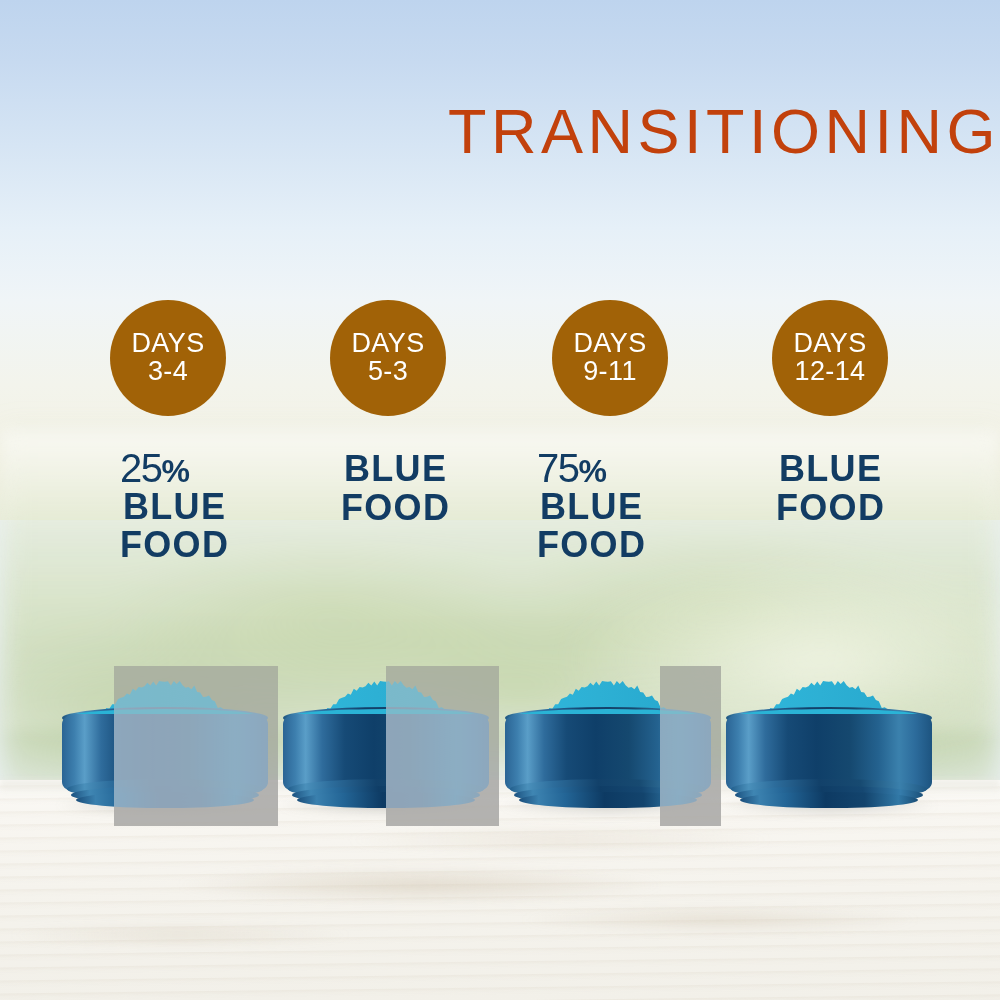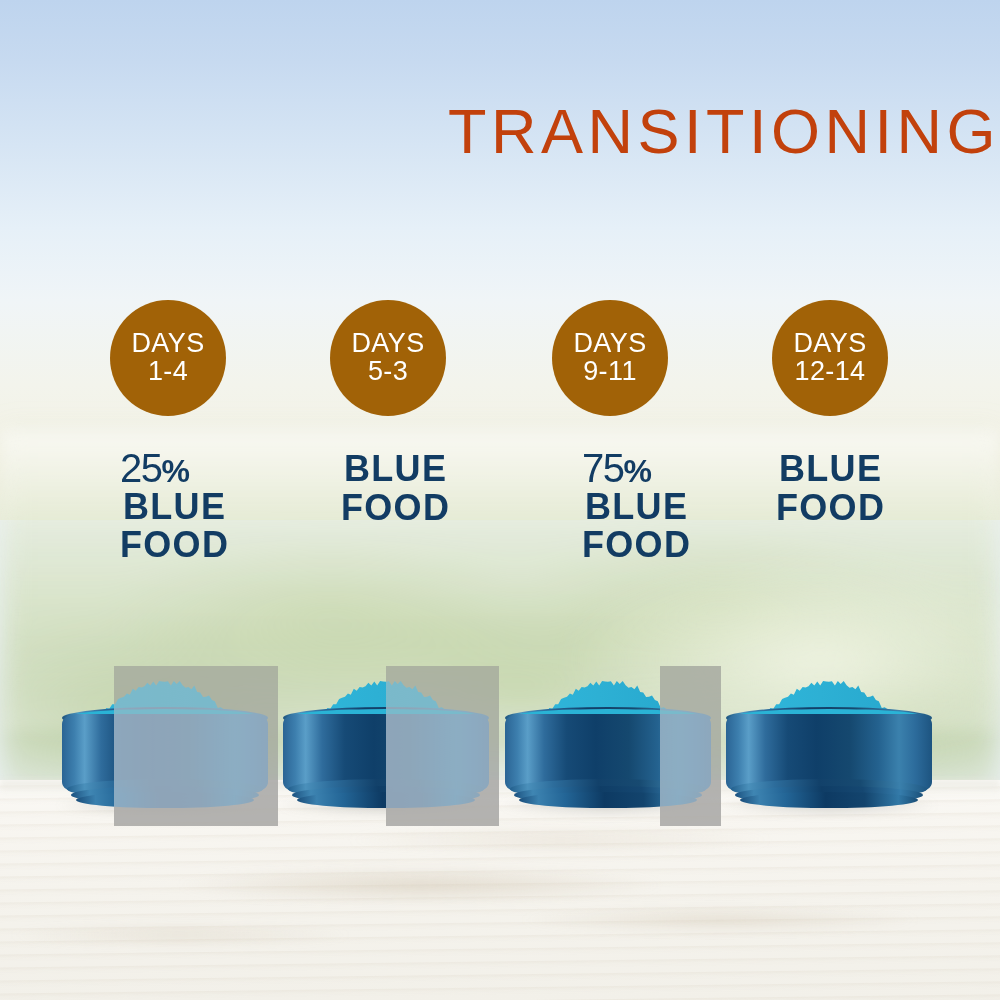--- a/index.html
+++ b/index.html
@@ -229,21 +229,21 @@
   </div>
   <div class="table-edge"></div>
 
   <div class="title-block">
     <div class="title-line1">TRANSITIONING</div>
   </div>
 
   <div id="columns">
       <div class="badge" style="left: 110px;">
         <span class="badge-days">DAYS</span>
-        <span class="badge-range">1-4</span>
+        <span class="badge-range">3-4</span>
       </div>
       <div class="pct-block" style="left: 120px;">
         <div class="pct-row"><span class="pct-num">25</span><span class="pct-sign">%</span></div>
         <div class="pct-word">BLUE</div>
         <div class="pct-word">FOOD</div>
       </div>
       <div class="bowl" style="left: 62px;">
         <div class="bowl-shadow"></div>
         <div class="mound">
           <svg width="170" height="58" viewBox="0 0 170 58">
@@ -294,21 +294,21 @@
         <div class="foot1"></div>
         <div class="foot2"></div>
         <div class="foot3"></div>
         <div class="greywash" style="left: 103px; width: 113px;"></div>
         <div class="greywash2" style="left: 103px; width: 113px;"></div>
       </div>
       <div class="badge" style="left: 552px;">
         <span class="badge-days">DAYS</span>
         <span class="badge-range">9-11</span>
       </div>
-      <div class="pct-block" style="left: 582px;">
+      <div class="pct-block" style="left: 537px;">
         <div class="pct-row"><span class="pct-num">75</span><span class="pct-sign">%</span></div>
         <div class="pct-word">BLUE</div>
         <div class="pct-word">FOOD</div>
       </div>
       <div class="bowl" style="left: 505px;">
         <div class="bowl-shadow"></div>
         <div class="mound">
           <svg width="170" height="58" viewBox="0 0 170 58">
             <defs>
               <linearGradient id="kg2" x1="0" y1="0" x2="1" y2="0">

